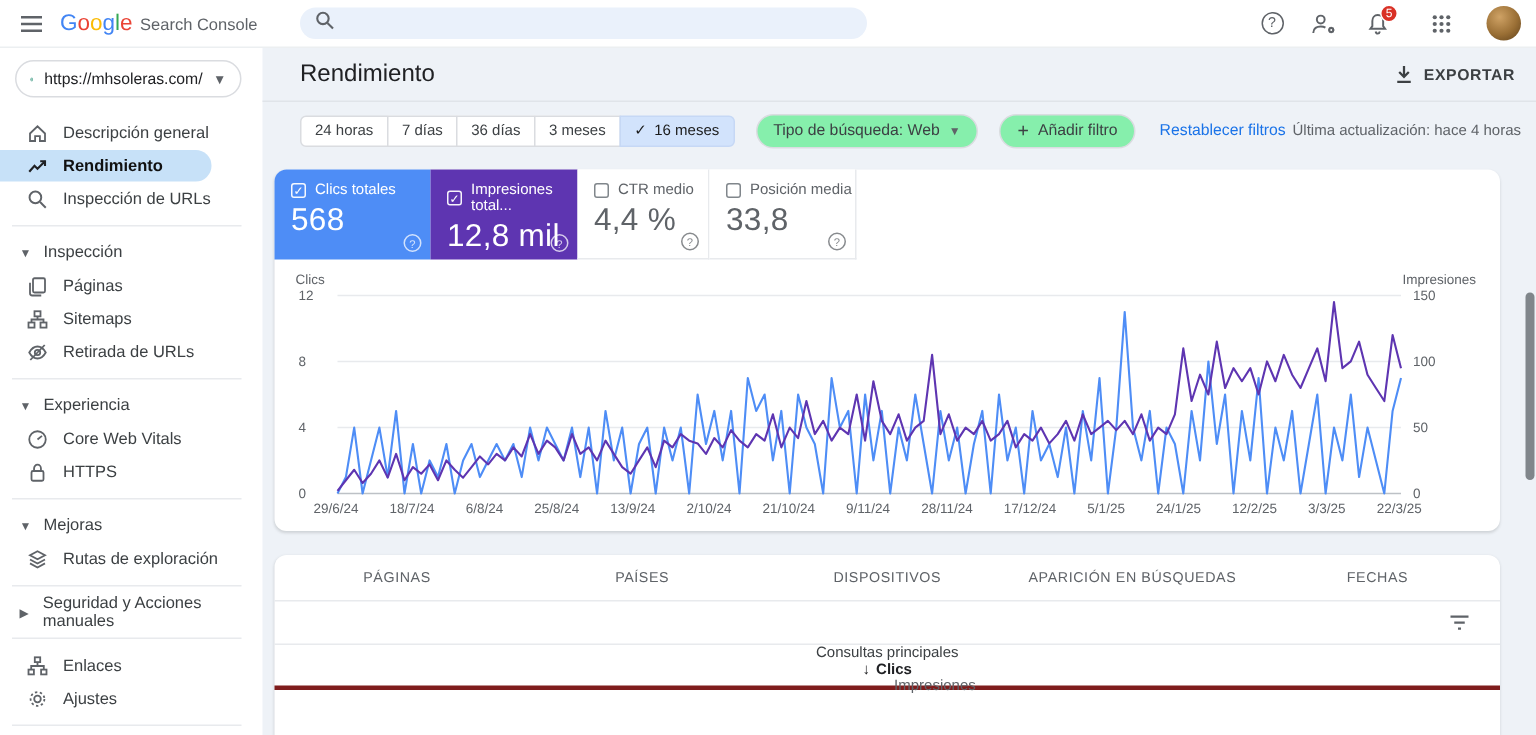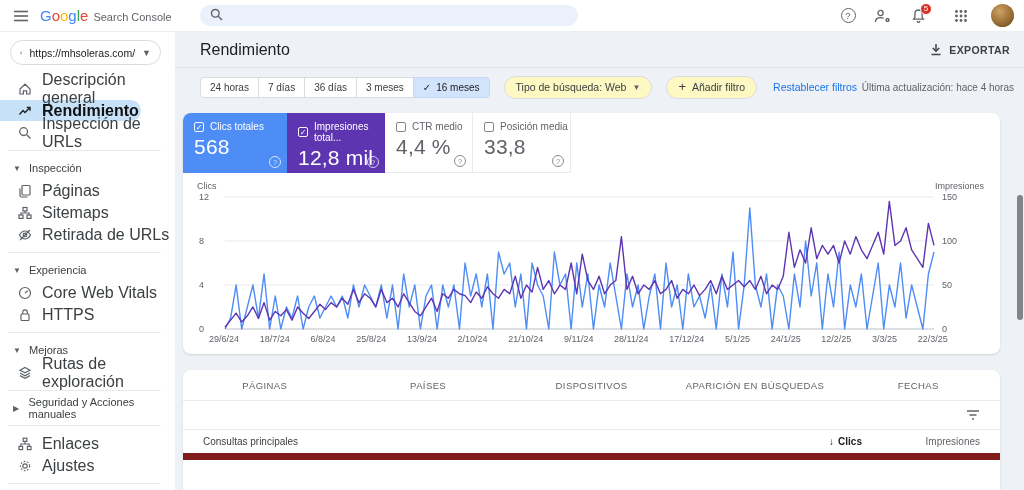--- a/index.html
+++ b/index.html
@@ -34,21 +34,21 @@
   
   .layout { display:flex; height:458px; }
 
   
   .sidebar { width:175px; background:#fff; flex:none; padding-top:8px; overflow:hidden; }
   .property { margin:0 14px 13px 10px; height:25px; border:1px solid #dadce0; border-radius:14px;
     display:flex; align-items:center; padding:0 9px; gap:7px; cursor:pointer; }
   .property .purl { font-size:10.5px; color:#202124; white-space:nowrap; }
   .property .caret { margin-left:auto; color:#5f6368; font-size:9px; }
   .nav-item { height:21px; display:flex; align-items:center; gap:10px; padding-left:18px;
-    font-size:16px; color:#3c4043; cursor:pointer; margin:1px 0; }
+    font-size:11px; color:#3c4043; cursor:pointer; margin:1px 0; }
   .nav-item .nico { width:14px; height:14px; flex:none; display:flex; align-items:center; justify-content:center; color:#5f6368; }
   .nav-item.selected { background:#c7e1f8; border-radius:0 12px 12px 0; margin-right:34px; color:#111; font-weight:bold; }
   .nav-item.selected .nico { color:#202124; }
   .nav-section { height:20px; display:flex; align-items:center; gap:8px; padding-left:13px;
     font-size:11px; color:#3c4043; cursor:pointer; margin:2px 0; }
   .nav-section .scaret { font-size:8px; color:#5f6368; width:8px; }
   .sdiv { height:1px; background:#e8eaed; margin:7px 14px 7px 8px; }
 
   
   .main { flex:1; background:#eef2f7; min-width:0; display:flex; flex-direction:column; }
@@ -58,21 +58,21 @@
   .export { margin-left:auto; display:flex; align-items:center; gap:7px; color:#3c4043;
     font-size:10.5px; letter-spacing:.4px; font-weight:bold; cursor:pointer; }
 
   .filter-row { height:38px; display:flex; align-items:center; padding:0 10px 0 25px; }
   .seg { display:flex; }
   .seg .seg-btn { height:21px; border:1px solid #dadce0; background:#fff; font-size:10px; color:#3c4043;
     display:flex; align-items:center; padding:0 9px; margin-left:-1px; cursor:pointer; white-space:nowrap; }
   .seg .seg-btn:first-child { border-radius:4px 0 0 4px; margin-left:0; }
   .seg .seg-btn:last-child { border-radius:0 4px 4px 0; }
   .seg .seg-btn.on { background:#d2e3fc; border-color:#c6d8f5; gap:5px; color:#1b1b1b; }
-  .chip { height:23px; border:1px solid #dadce0; border-radius:13px; background:#fef9c3; display:flex;
+  .chip { height:23px; border:1px solid #dadce0; border-radius:13px; background:#86efac; display:flex;
     align-items:center; gap:6px; padding:0 11px; font-size:10.5px; color:#3c4043; cursor:pointer; white-space:nowrap; }
   .chip.ml { margin-left:14px; }
   .reset-link { margin-left:16px; color:#1a73e8; font-size:10.5px; cursor:pointer; white-space:nowrap; }
   .updated { margin-left:auto; font-size:10px; color:#5f6368; white-space:nowrap; }
 
   
   .chart-card { margin:7px 24px 0 8px; background:#fff; border-radius:8px;
     box-shadow:0 1px 2px rgba(60,64,67,.18); }
   .tiles { display:flex; height:60px; }
   .tile { position:relative; padding:8px 0 0 11px; cursor:pointer; }
@@ -103,21 +103,21 @@
   .table-card { margin:16px 24px 0 8px; background:#fff; border-radius:8px 8px 0 0;
     box-shadow:0 1px 2px rgba(60,64,67,.18); height:120px; }
   .tabs { display:flex; height:31px; border-bottom:1px solid #e8eaed; }
   .tab { flex:1; position:relative; display:flex; align-items:center; justify-content:center;
     font-size:9.5px; letter-spacing:.4px; color:#5f6368; cursor:pointer; white-space:nowrap; }
   .tab.active { color:#202124; font-weight:bold; }
   .tab.active::after { content:""; position:absolute; left:14%; right:14%; bottom:0; height:3px;
     background:#454a4e; border-radius:2px 2px 0 0; }
   .tbl-toolbar { height:29px; display:flex; align-items:center; justify-content:flex-end;
     padding-right:20px; border-bottom:1px solid #e8eaed; }
-  .tbl-head { height:30px; display:flex; align-items:center; padding:0 20px; border-bottom:7px solid #7f1d1d; }
+  .tbl-head { height:30px; display:flex; align-items:center; padding:0 20px; border-bottom:3px solid #7f1d1d;flex-direction:column; }
   .th-first { flex:1; font-size:10px; color:#3c4043; }
   .th-clics { font-size:10px; color:#202124; font-weight:bold; display:flex; gap:4px; align-items:center; }
   .th-impr { width:118px; text-align:right; font-size:10px; color:#5f6368; }
 
   .scroll-thumb { position:absolute; right:1px; top:195px; width:6px; height:125px;
     background:#80868b; border-radius:3px; }
 </style>
 </head>
 <body>
 

